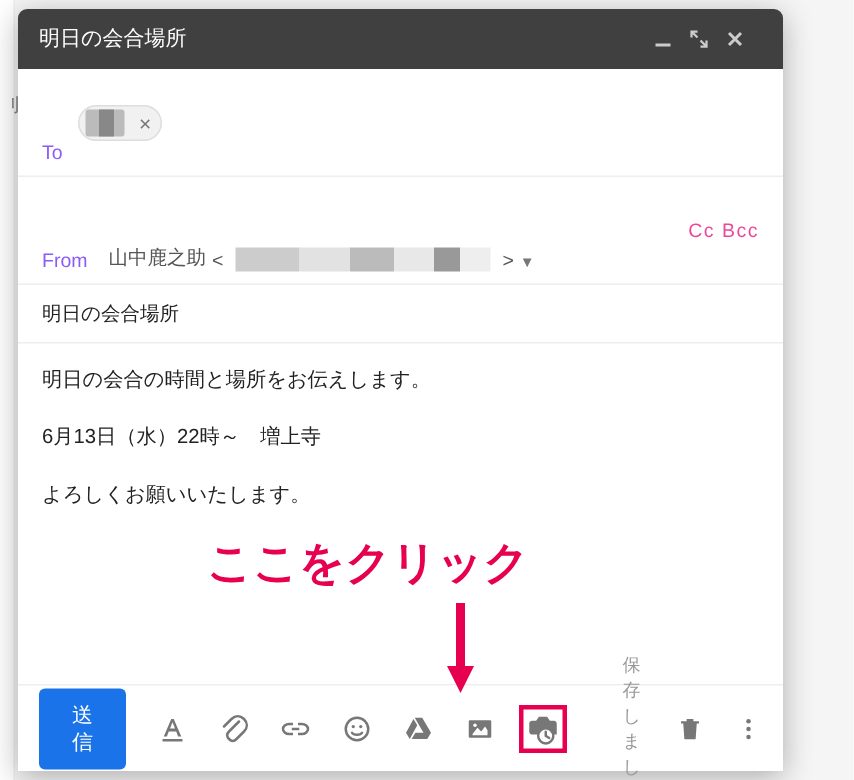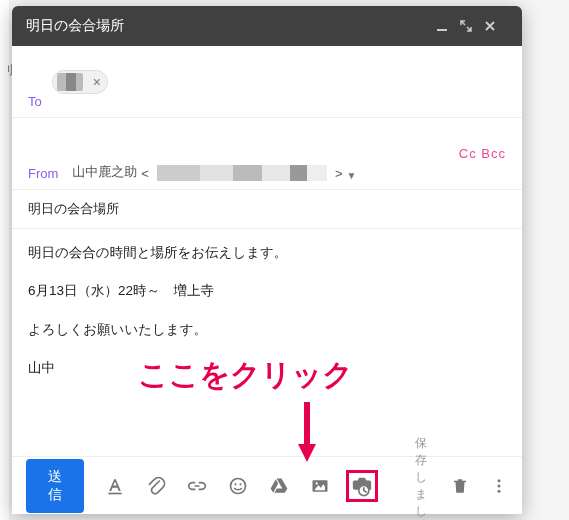--- a/index.html
+++ b/index.html
@@ -106,21 +106,20 @@
       <span>Cc</span> <span>Bcc</span>
     </span>
   </div>
 
   <div class="subject-row">明日の会合場所</div>
 
   <div class="body-area">
     <p>明日の会合の時間と場所をお伝えします。</p>
     <p>6月13日（水）22時～　増上寺</p>
     <p>よろしくお願いいたします。</p>
-    <p>山中</p>
   </div>
 
   <div class="toolbar">
     <button class="send-btn">送信</button>
     <span class="tool">
       <svg width="20" height="20" viewBox="0 0 24 24">
           <path d="M5 18 L11 4 L13 4 L19 18 L16.5 18 L15 14 L9 14 L7.5 18 Z M10 11.5 L14 11.5 L12 6.5 Z" fill="#777"></path>
           <rect x="4" y="20" width="16" height="2" fill="#777"></rect>
         </svg>
     </span>

